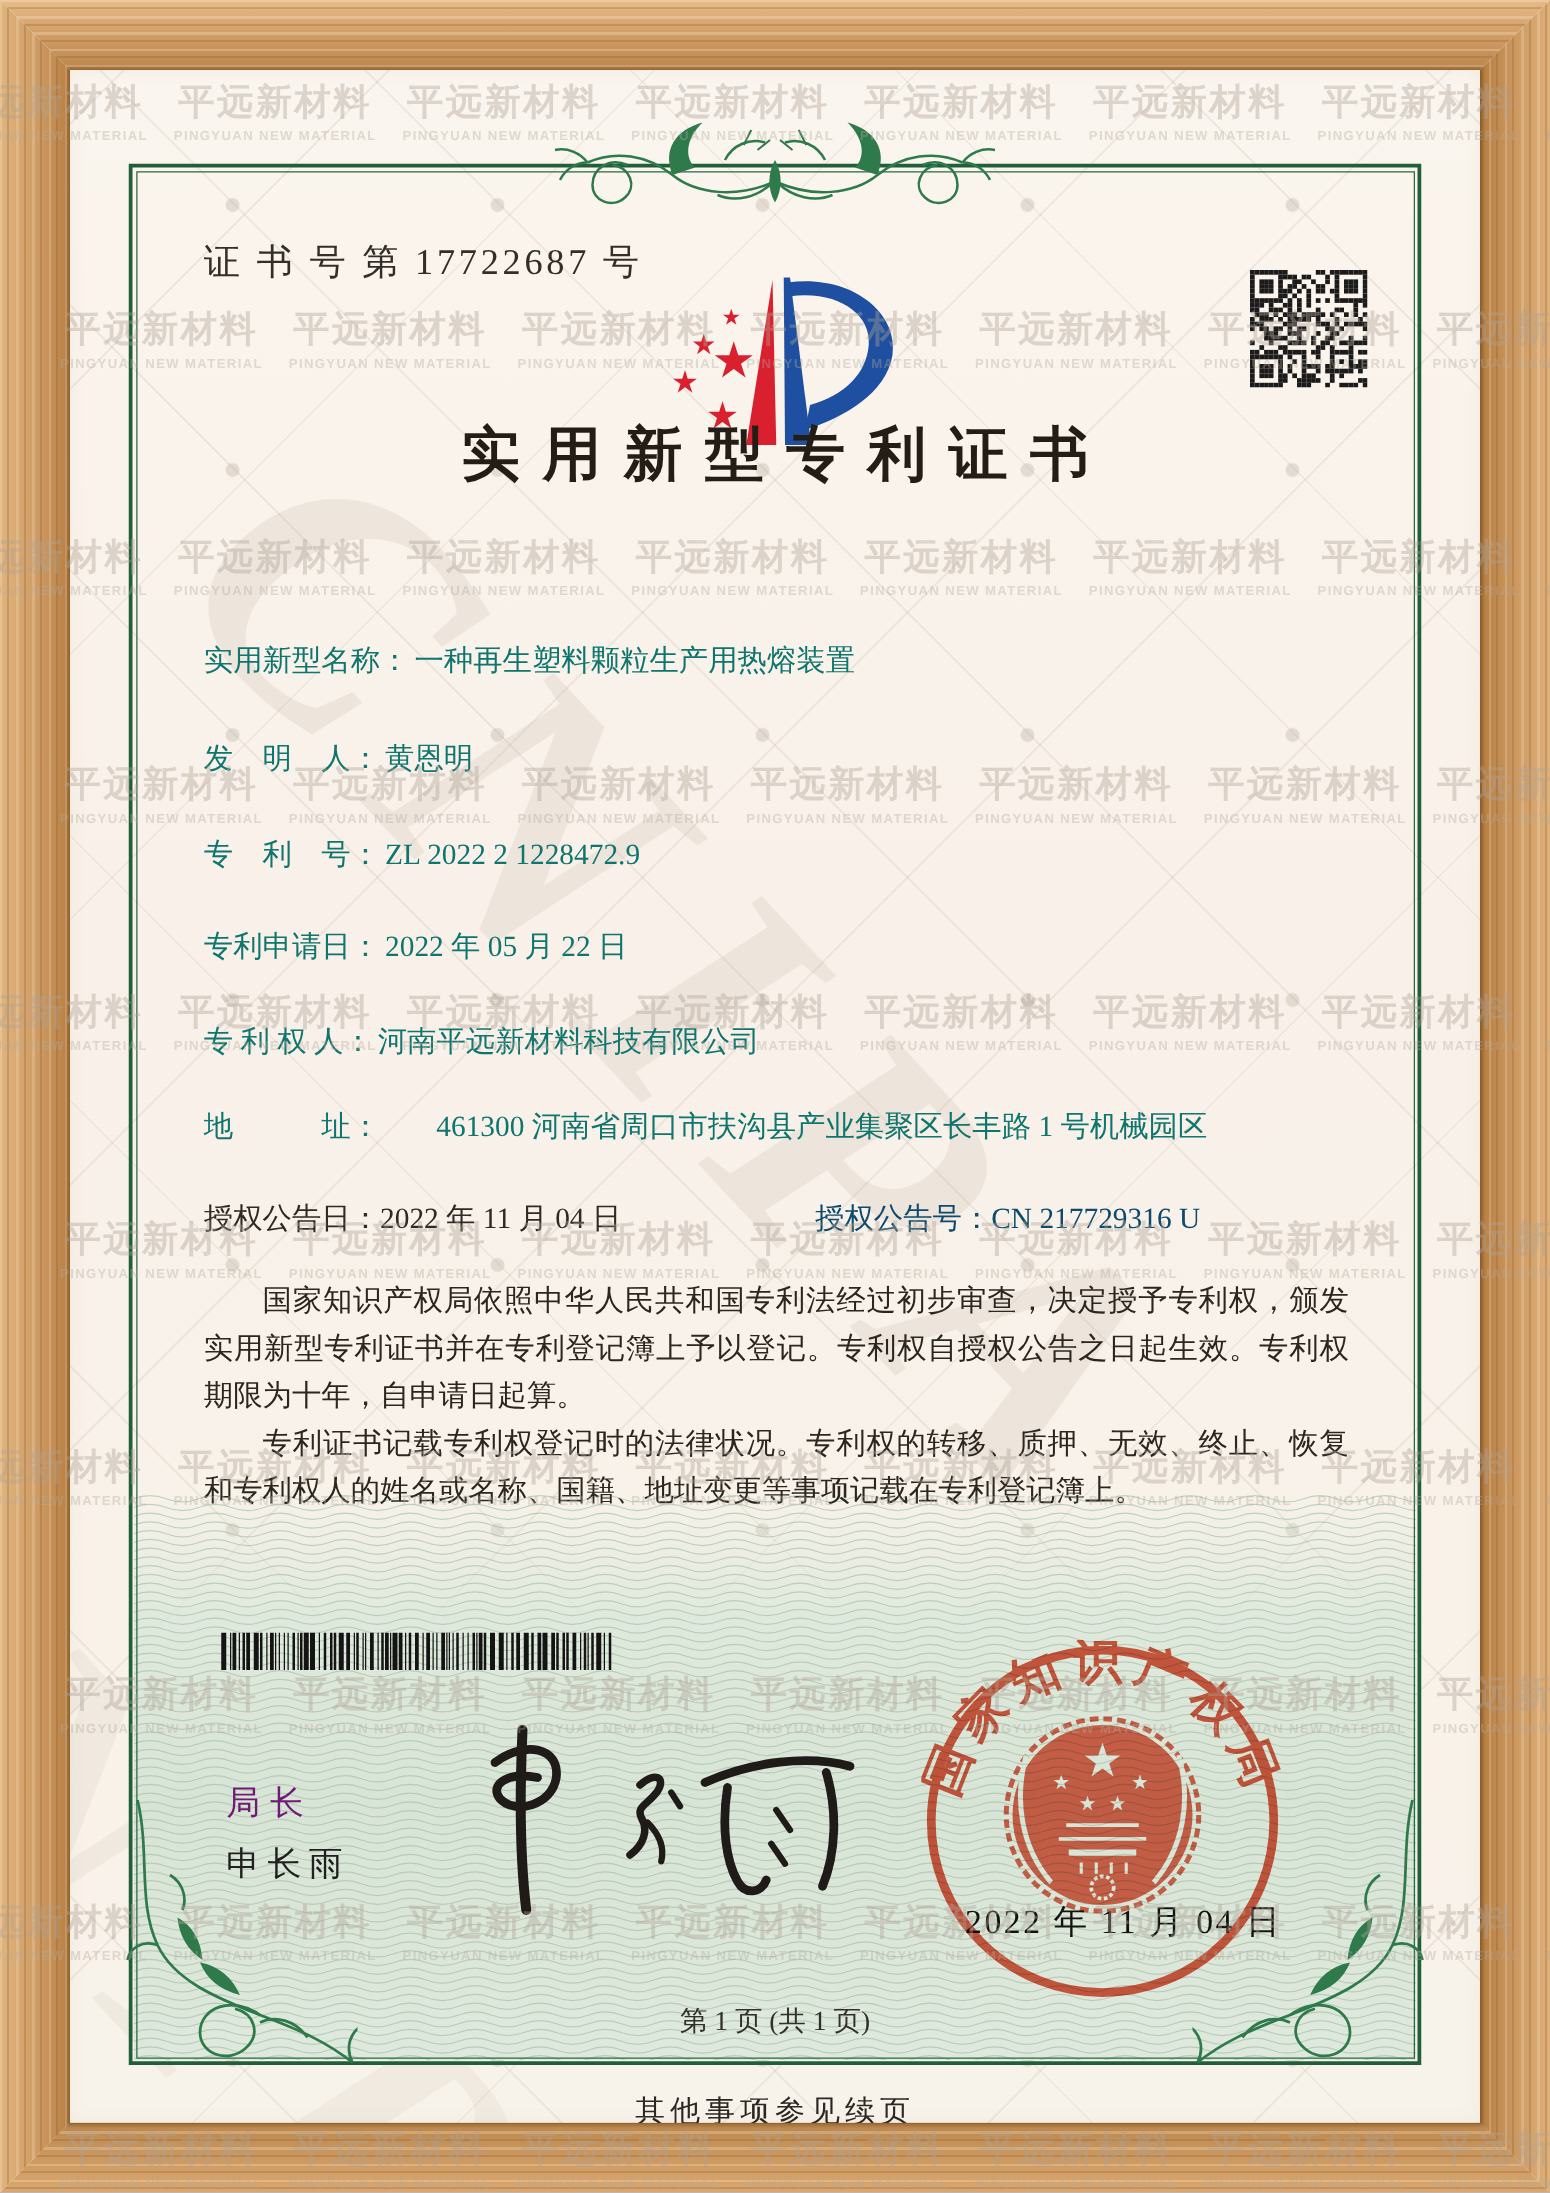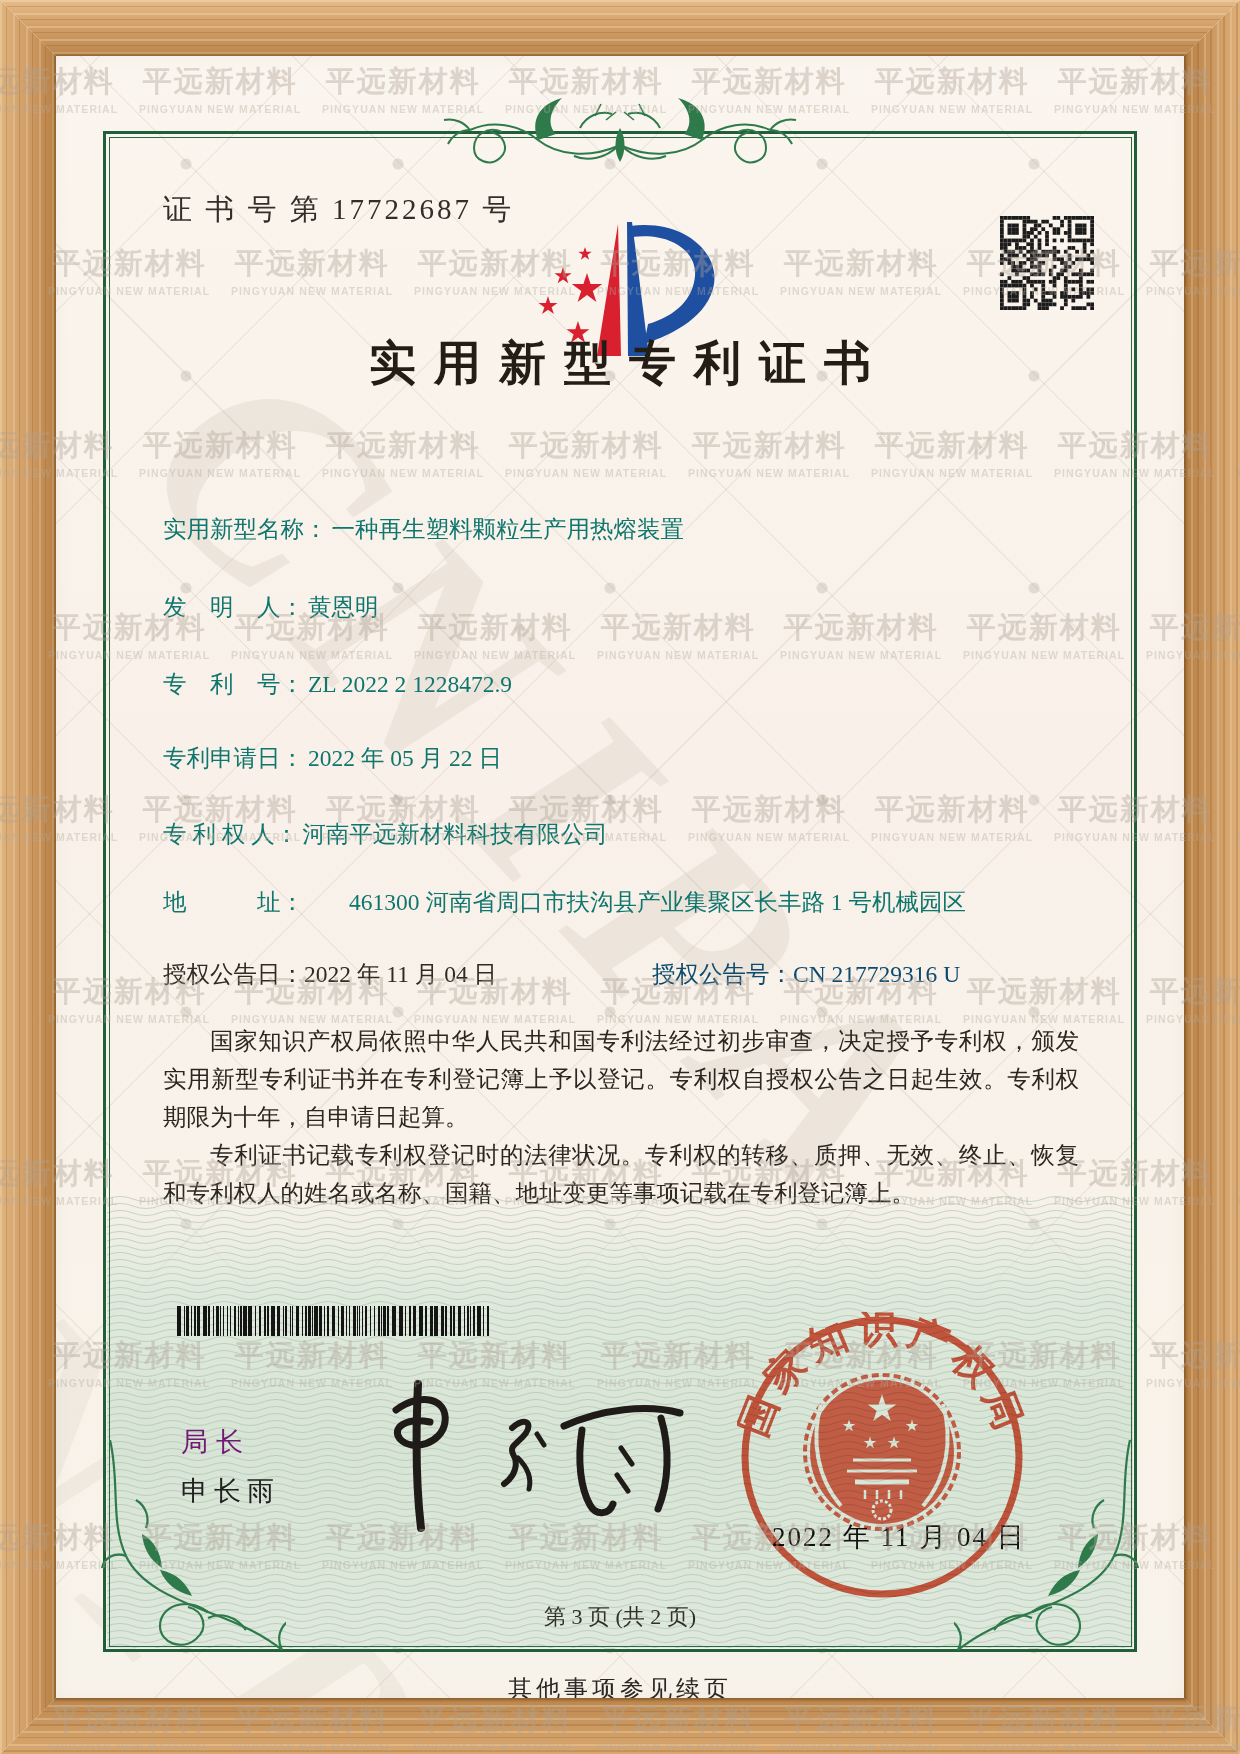--- a/index.html
+++ b/index.html
@@ -706,21 +706,21 @@
         <path d="M128,178 v9 M140,178 v9 M152,178 v9 M164,178 v9" stroke-width="2.5"></path>
         <path d="M84,92 C74,128 80,166 104,194" stroke-width="4"></path>
         <path d="M206,92 C216,128 210,166 186,194" stroke-width="4"></path>
         <circle cx="145" cy="198" r="9" stroke-width="3" stroke-dasharray="3,2"></circle>
       </g>
     </g>
     <path id="sealArc" d="M38,198 A118,118 0 1 1 252,198" fill="none"></path>
     <text class="seal-arc"><textPath href="#sealArc" startOffset="50%" text-anchor="middle">国家知识产权局</textPath></text>
   </svg>
 
-  <div class="abs page-info">第 3 页 (共 2 页)</div>
+  <div class="abs page-info">第 1 页 (共 1 页)</div>
   <div class="abs footer-note">其他事项参见续页</div>
 
   <div class="wood wood-top"></div>
   <div class="wood wood-bottom"></div>
   <div class="wood wood-left"></div>
   <div class="wood wood-right"></div>
 
   <div id="wm-layer">
       <div class="wm" style="left:-44px;top:62px">
         <div class="wm1">平远新材料</div>

